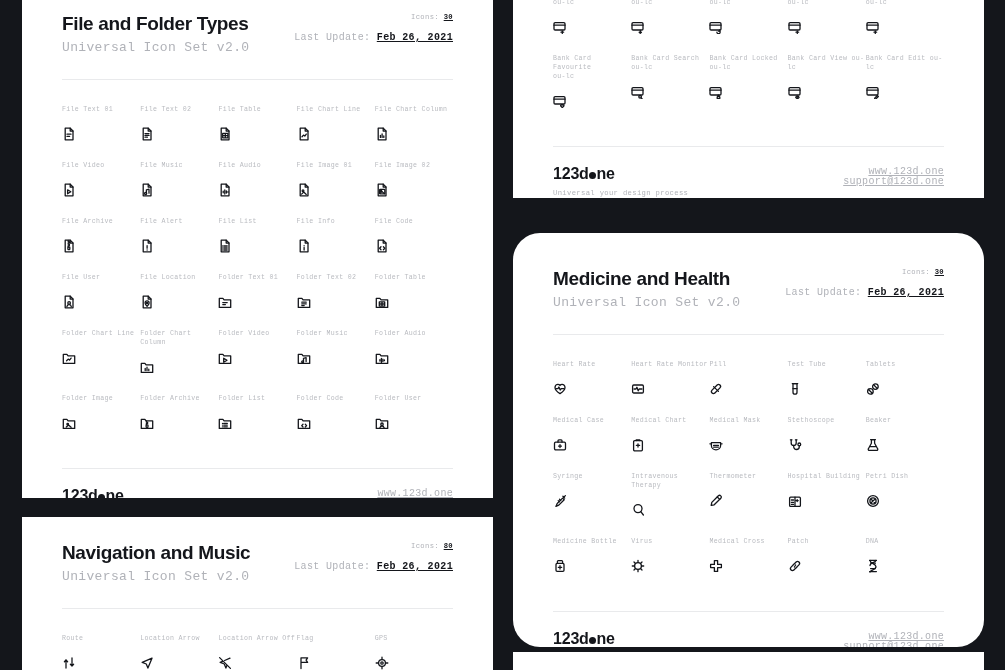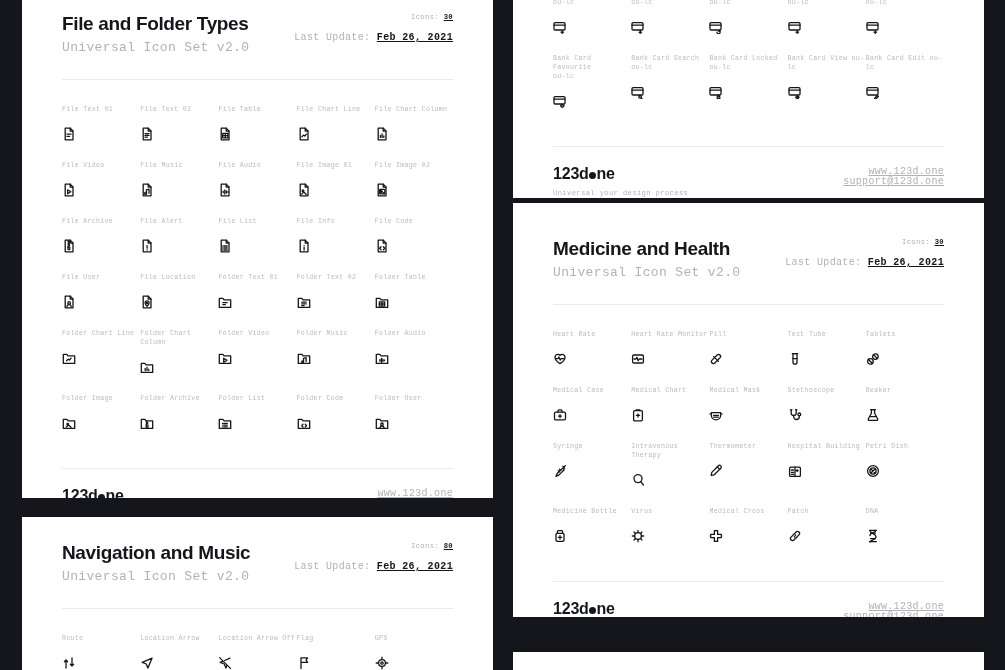--- a/index.html
+++ b/index.html
@@ -670,21 +670,21 @@
           <div class="tagline">Universal your design process</div>
         </div>
         <div class="foot-links">
           <a class="foot-link" href="#">www.123d.one</a>
           <a class="foot-link" href="#">support@123d.one</a>
         </div>
       </div>
     </div>
   </div>
 
-  <div class="sheet" style="left:513px; top:203px; width:471px; height:414px;">
+  <div class="sheet" style="left:513px; top:233px; width:471px; height:414px;border-radius:27px;">
     <div style="padding:24px 40px 0 40px;">
       <div class="sheet-head" style="margin-top:10px;">
         <div class="head-left">
           <h1 class="sheet-title">Medicine and Health</h1>
           <div class="sheet-sub">Universal Icon Set v2.0</div>
         </div>
         <div class="head-right">
           <div class="meta-icons">
             <span>Icons:</span>
             <b>30</b>

